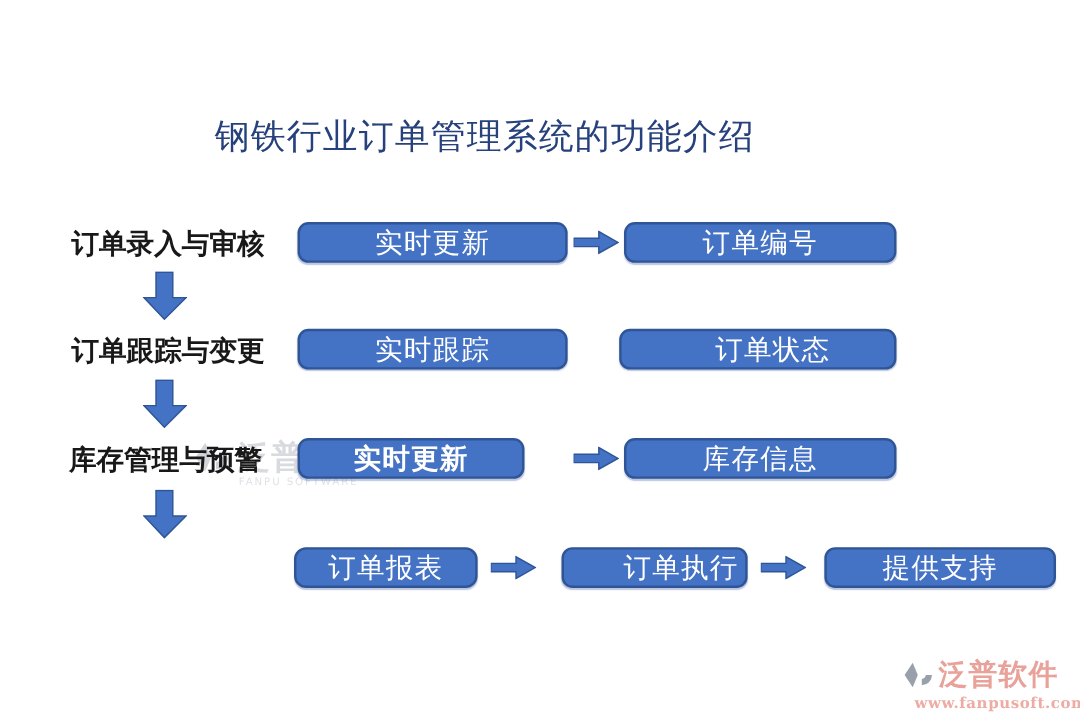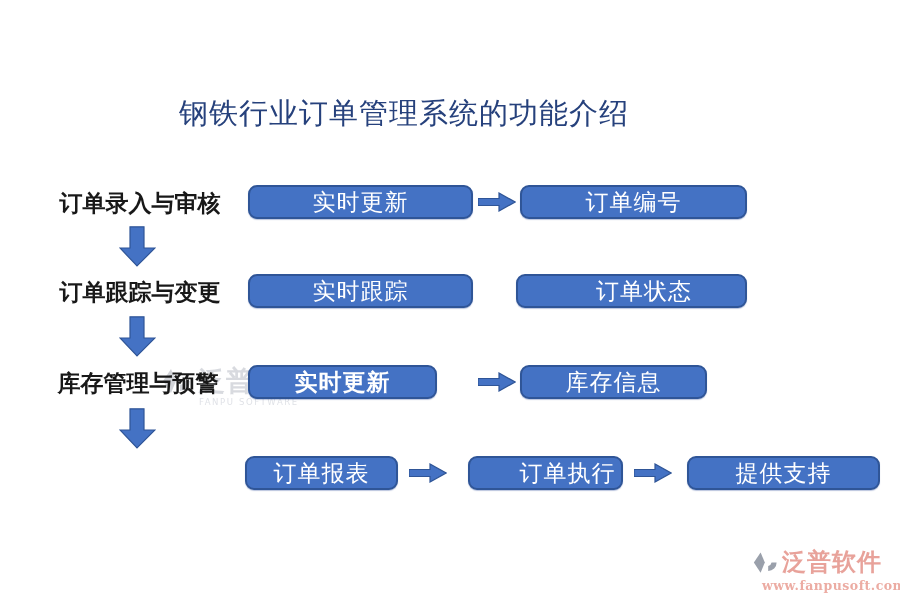--- a/index.html
+++ b/index.html
@@ -128,29 +128,29 @@
       </svg>
     </div>
 
     <div class="row-label" style="left:38px;top:368px;width:200px;">库存管理与预警</div>
     <div class="node" style="left:248px;top:365px;width:189px;font-weight:bold;">实时更新</div>
     <div class="arrow" style="left:478px;top:372px;">
       <svg width="38" height="20" viewBox="0 0 38 20">
         <polygon points="0,6.5 21,6.5 21,1 37,10 21,19 21,13.5 0,13.5" fill="#4472C4" stroke="#2F5597" stroke-width="1.2"></polygon>
       </svg>
     </div>
-    <div class="node" style="left:520px;top:365px;width:187px;text-align:right;">库存信息</div>
+    <div class="node" style="left:520px;top:365px;width:227px;text-align:right;">库存信息</div>
 
     <div class="arrow" style="left:119px;top:408px;">
       <svg width="37" height="41" viewBox="0 0 37 41">
         <polygon points="11,0.8 25,0.8 25,22 36,22 18,40 1,22 11,22" fill="#4472C4" stroke="#2F5597" stroke-width="1.2"></polygon>
       </svg>
     </div>
 
-    <div class="node" style="left:245px;top:456px;width:153px;">订单报表</div>
+    <div class="node" style="left:245px;top:456px;width:153px;border-radius:10px;">订单报表</div>
     <div class="arrow" style="left:409px;top:463px;">
       <svg width="38" height="20" viewBox="0 0 38 20">
         <polygon points="0,6.5 21,6.5 21,1 37,10 21,19 21,13.5 0,13.5" fill="#4472C4" stroke="#2F5597" stroke-width="1.2"></polygon>
       </svg>
     </div>
     <div class="node" style="left:468px;top:456px;width:155px;padding-left:44px;">订单执行</div>
     <div class="arrow" style="left:634px;top:463px;">
       <svg width="38" height="20" viewBox="0 0 38 20">
         <polygon points="0,6.5 21,6.5 21,1 37,10 21,19 21,13.5 0,13.5" fill="#4472C4" stroke="#2F5597" stroke-width="1.2"></polygon>
       </svg>

